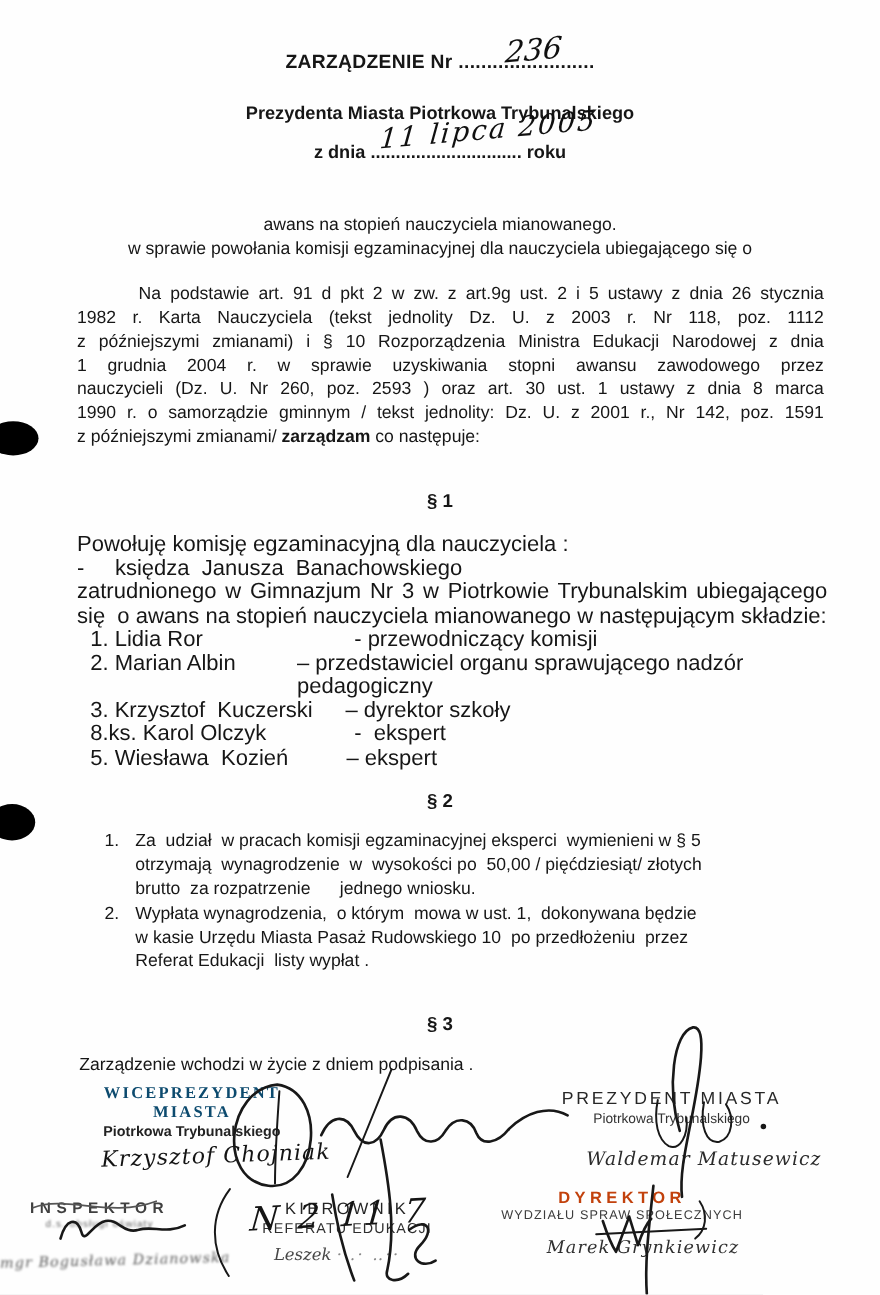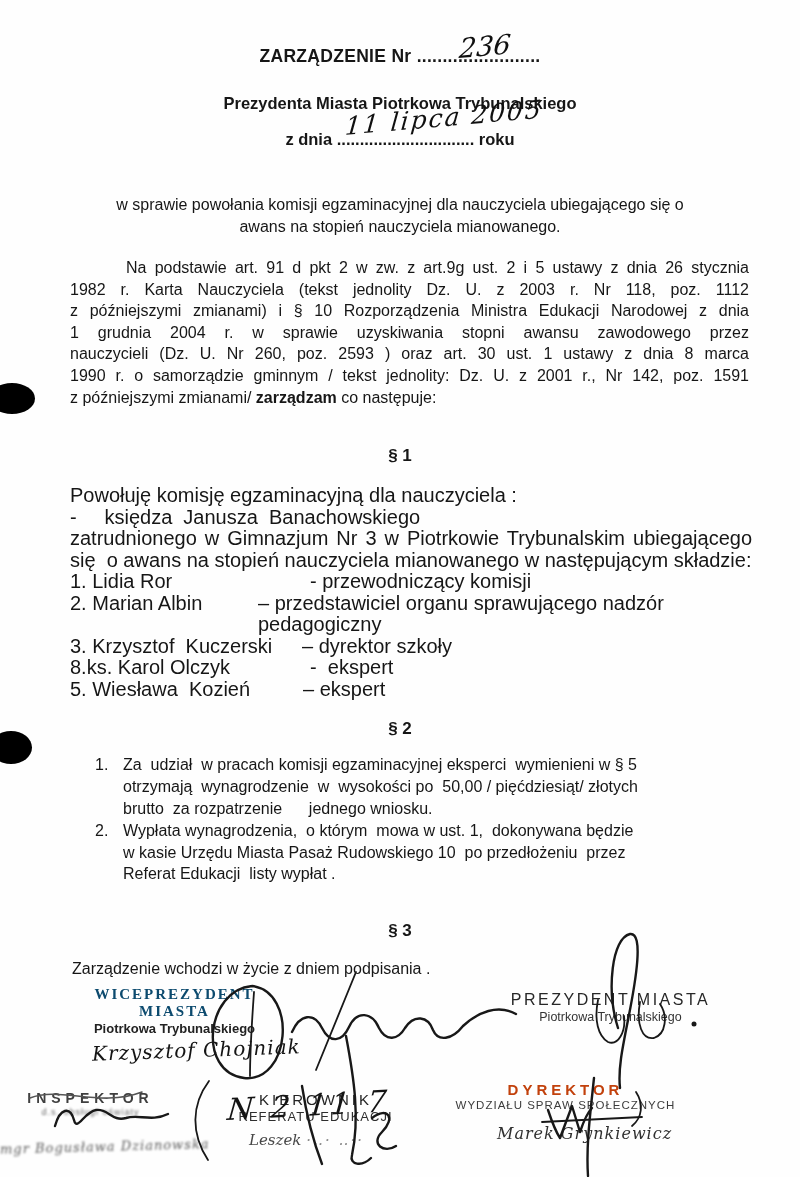--- a/index.html
+++ b/index.html
@@ -36,21 +36,21 @@
 
   
   .s-head{font-size:17px; font-weight:bold;}
   .s1-head{top:446px;} .s2-head{top:719px;} .s3-head{top:921px;}
 
   .sec1{top:485px; left:70px; width:682px; font-size:20px; line-height:21.5px;}
   .member{display:flex;}
   .member .role{white-space:pre-wrap;}
   .m0 .mname{width:240px;} .m1 .mname{width:188px;} .m2 .mname{width:232px;}
   .m3 .mname{width:240px;} .m4 .mname{width:233px;}
-  .mname{white-space:pre-wrap; flex:0 0 auto;}
+  .mname{white-space:pre-wrap; flex:0 0 auto;margin-left:12px;}
 
   .sec2{top:754px; left:95px; width:625px; font-size:16px; line-height:21.8px;}
   .list-item{position:relative; padding-left:28px; margin-bottom:.5px;}
   .list-item .num{position:absolute; left:0; top:0;}
 
   .closing{top:960px; left:72px; font-size:16px;}
 
   
   .hole{background:#000; border-radius:50%;}
   .hole1{left:-11px; top:383px; width:46px; height:31px;}
@@ -107,22 +107,22 @@
   <div class="abs center bold authority">Prezydenta Miasta Piotrkowa Trybunalskiego</div>
 
   <div class="abs center bold date-line">
     <span>z dnia</span>
     <span>..............................</span>
     <span>roku</span>
   </div>
   <div class="abs handwrite hw-date">11 lipca 2005</div>
 
   <div class="abs center subject">
+    <div>awans na stopień nauczyciela mianowanego.</div>
     <div>w sprawie powołania komisji egzaminacyjnej dla nauczyciela ubiegającego się o</div>
-    <div>awans na stopień nauczyciela mianowanego.</div>
   </div>
 
   <div class="abs legal">
     <div class="just indent">Na podstawie art. 91 d pkt 2 w zw. z art.9g ust. 2 i 5 ustawy z dnia 26 stycznia</div>
     <div class="just">1982 r. Karta Nauczyciela (tekst jednolity Dz. U. z 2003 r. Nr 118, poz. 1112</div>
     <div class="just">z późniejszymi zmianami) i § 10 Rozporządzenia Ministra Edukacji Narodowej z dnia</div>
     <div class="just">1 grudnia 2004 r. w sprawie uzyskiwania stopni awansu zawodowego przez</div>
     <div class="just">nauczycieli (Dz. U. Nr 260, poz. 2593 ) oraz art. 30 ust. 1 ustawy z dnia 8 marca</div>
     <div class="just">1990 r. o samorządzie gminnym / tekst jednolity: Dz. U. z 2001 r., Nr 142, poz. 1591</div>
     <div>
@@ -180,20 +180,21 @@
   <div class="abs stamp sig-left-stamp">
     <div class="l1">WICEPREZYDENT MIASTA</div>
     <div class="l2">Piotrkowa Trybunalskiego</div>
   </div>
   <div class="abs script name-chojniak">Krzysztof Chojniak</div>
 
   <div class="abs stamp sig-right-stamp">
     <div class="l1">PREZYDENT MIASTA</div>
     <div class="l2">Piotrkowa Trybunalskiego</div>
   </div>
+  <div class="abs script name-matusewicz">Waldemar Matusewicz</div>
 
   <div class="abs stamp stamp-inspektor">
     <div class="l1">INSPEKTOR</div>
     <div class="l2">d.s. obsługi oświaty</div>
   </div>
   <div class="abs script name-dzianowska">mgr Bogusława Dzianowska</div>
 
   <div class="abs stamp stamp-kierownik">
     <div class="l1">KIEROWNIK</div>
     <div class="l2">REFERATU EDUKACJI</div>

